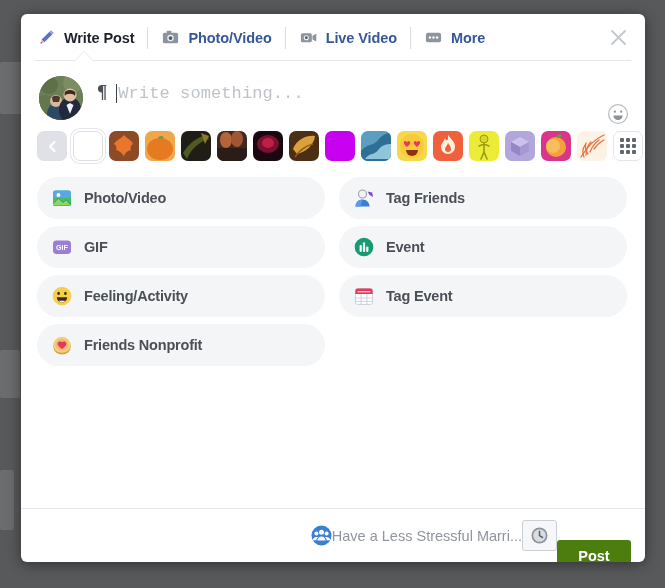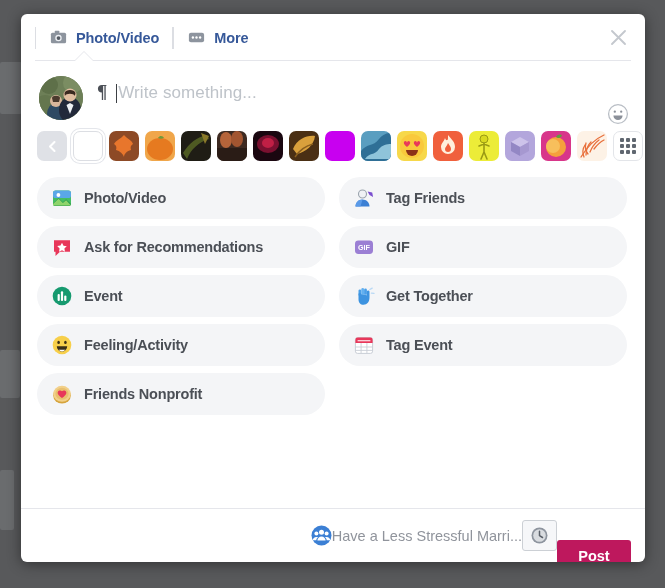--- a/index.html
+++ b/index.html
@@ -96,21 +96,21 @@
     gap: 9px;
     padding-top: 6px;
     padding-left: 14px;
   }
   .pilcrow {
     font-size: 19px; color: #4b4f56; font-weight: bold;
     line-height: 20px;
     cursor: pointer;
     font-family: "Liberation Serif", serif;
   }
-  .placeholder-wrap { position: relative; flex: 1; display: flex; align-items: center; height: 22px; }
+  .placeholder-wrap { position: relative; flex: 1; display: flex; align-items: center; height: 22px; font-family: Liberation Mono, monospace; }
   .caret-bar {
     width: 1px; height: 19px; background: #3c3f44;
     margin-right: 1px;
   }
   .placeholder { font-size: 17px; color: #bec3c9; letter-spacing: .1px; }
 
   .emoji-btn {
     position: absolute; right: 16px; bottom: 2px;
     width: 22px; height: 22px; cursor: pointer;
   }
@@ -187,21 +187,21 @@
     width: 35px; height: 31px;
     border: 1px solid #ccd0d5;
     border-radius: 3px;
     background: #f6f7f9;
     display: flex; align-items: center; justify-content: center;
     cursor: pointer;
   }
   .post-btn {
     height: 31px;
     min-width: 74px;
-    background: #be185d;
+    background: #4d7c0f;
     border: none; border-radius: 3px;
     color: #ffffff;
     font-size: 14.5px; font-weight: bold;
     font-family: "Liberation Sans", sans-serif;
     cursor: pointer;
     padding: 0 16px;
     margin-top: 40px;
   }
 </style>
 </head>
@@ -211,33 +211,51 @@
   <div class="ghost g1"></div>
   <div class="ghost g2"></div>
   <div class="ghost g3"></div>
 </div>
 
 <div class="dialog">
 
   <div class="header">
     <div class="tabs">
 
+      <div class="tab active">
+        <svg class="tab-ico" viewBox="0 0 20 20">
+          <path d="M14.8 2.3l2.9 2.9-1.7 1.7-2.9-2.9z" fill="#9aa4d6"></path>
+          <path d="M13.1 4l2.9 2.9-8.2 8.2-2.9-2.9z" fill="#5d72c4"></path>
+          <path d="M4.9 12.2l2.9 2.9-4.1 1.2z" fill="#f0a6b8"></path>
+          <path d="M3.7 16.3l.5-1.7 1.2 1.2z" fill="#4b4f56"></path>
+        </svg>
+        <span class="tab-label">Write Post</span>
+      </div>
       <div class="tab-sep"></div>
 
       <div class="tab">
         <svg class="tab-ico" viewBox="0 0 20 20">
           <rect x="2" y="5" width="16" height="11" rx="1.6" fill="#8d949e"></rect>
           <rect x="6" y="3" width="5" height="2.4" rx=".8" fill="#8d949e"></rect>
           <circle cx="10" cy="10.6" r="3.4" fill="#eceff3"></circle>
           <circle cx="10" cy="10.6" r="2" fill="#545a63"></circle>
         </svg>
         <span class="tab-label">Photo/Video</span>
       </div>
       <div class="tab-sep"></div>
 
+      <div class="tab">
+        <svg class="tab-ico" viewBox="0 0 20 20">
+          <rect x="2" y="5.5" width="11.5" height="9.5" rx="1.6" fill="#8d949e"></rect>
+          <path d="M14.2 8.2l4-2.2v8.3l-4-2.2z" fill="#8d949e"></path>
+          <circle cx="7.7" cy="10.2" r="2.7" fill="#eceff3"></circle>
+          <circle cx="7.7" cy="10.2" r="1.5" fill="#545a63"></circle>
+        </svg>
+        <span class="tab-label">Live Video</span>
+      </div>
       <div class="tab-sep"></div>
 
       <div class="tab">
         <svg class="tab-ico" viewBox="0 0 20 20">
           <rect x="2" y="5" width="16" height="10" rx="2.2" fill="#8d949e"></rect>
           <circle cx="6.2" cy="10" r="1.25" fill="#ffffff"></circle>
           <circle cx="10" cy="10" r="1.25" fill="#ffffff"></circle>
           <circle cx="13.8" cy="10" r="1.25" fill="#ffffff"></circle>
         </svg>
         <span class="tab-label">More</span>
@@ -433,57 +451,40 @@
     <div class="opt">
       <svg class="opt-ico" viewBox="0 0 22 22">
         <circle cx="9.5" cy="7" r="4" fill="#f0f2f5" stroke="#9aa3ad" stroke-width="1.1"></circle>
         <path d="M2.5 19.5c0-4.2 3.2-7 7-7s7 2.8 7 7z" fill="#3b7fd4"></path>
         <path d="M9.5 12.5c-3.9 0-7 2.8-7 7h5z" fill="#5a9ae8"></path>
         <path d="M14.6 4.4l4.6 1 .9 4.6-3.6-2z" fill="#7b4fcf"></path>
       </svg>
       <span class="opt-label">Tag Friends</span>
     </div>
 
-    <div class="opt">
-      <svg class="opt-ico" viewBox="0 0 22 22">
-        <path d="M3 4.2h16v11.6H9l-4.5 4.2v-4.2H3z" fill="#e8375a" rx="2"></path>
-        <path d="M11 6.8l1.5 3 3.3.4-2.4 2.3.6 3.3-3-1.6-3 1.6.6-3.3L6.2 10l3.3-.4z" fill="#ffffff"></path>
-      </svg>
-      <span class="opt-label">Ask for Recommendations</span>
-    </div>
 
 
     <div class="opt">
       <svg class="opt-ico" viewBox="0 0 22 22">
         <rect x="2" y="4.5" width="18" height="13.5" rx="3.4" fill="#9b7fd4"></rect>
         <text x="11" y="14.3" font-family="Liberation Sans, sans-serif" font-size="7.2" font-weight="bold" fill="#ffffff" text-anchor="middle">GIF</text>
       </svg>
       <span class="opt-label">GIF</span>
     </div>
 
     <div class="opt">
       <svg class="opt-ico" viewBox="0 0 22 22">
         <circle cx="11" cy="11" r="9.3" fill="#169a6f"></circle>
         <rect x="6.6" y="9" width="2.2" height="7" rx="1" fill="#ffffff"></rect>
         <rect x="9.9" y="6.3" width="2.2" height="9.7" rx="1" fill="#ffffff"></rect>
         <rect x="13.2" y="10.6" width="2.2" height="5.4" rx="1" fill="#ffffff"></rect>
       </svg>
       <span class="opt-label">Event</span>
     </div>
 
-    <div class="opt">
-      <svg class="opt-ico" viewBox="0 0 22 22">
-        <path d="M5.5 10.5V5.8a1.4 1.4 0 0 1 2.8 0v4.2" fill="#4a9fe8"></path>
-        <path d="M8.3 9.8V4.4a1.4 1.4 0 0 1 2.8 0v5.4" fill="#62b0f0"></path>
-        <path d="M11.1 9.8V5a1.4 1.4 0 0 1 2.8 0v4.8" fill="#4a9fe8"></path>
-        <path d="M13.9 10.2V6.8a1.3 1.3 0 0 1 2.6 0v5.8c0 4.3-2.4 7.2-5.9 7.2-3.3 0-5.1-2.4-5.1-5.6V9.2a1.3 1.3 0 0 1 2.6 0z" fill="#3d93e0"></path>
-        <path d="M16.8 4.5l2.4-1.4M18.4 8.2l2.6.2" stroke="#b8d8f5" stroke-width="1.3" stroke-linecap="round" fill="none"></path>
-      </svg>
-      <span class="opt-label">Get Together</span>
-    </div>
 
     <div class="opt">
       <svg class="opt-ico" viewBox="0 0 22 22">
         <circle cx="11" cy="11" r="9.3" fill="#f7cf4a"></circle>
         <ellipse cx="7.6" cy="8.4" rx="1.3" ry="1.6" fill="#3a2e16"></ellipse>
         <ellipse cx="14.4" cy="8.4" rx="1.3" ry="1.6" fill="#3a2e16"></ellipse>
         <path d="M5.8 12.3h10.4a5.2 5.2 0 0 1-10.4 0z" fill="#3a2e16"></path>
         <path d="M7.5 15.8h7a5.2 5.2 0 0 1-7 0z" fill="#ffffff"></path>
       </svg>
       <span class="opt-label">Feeling/Activity</span>

